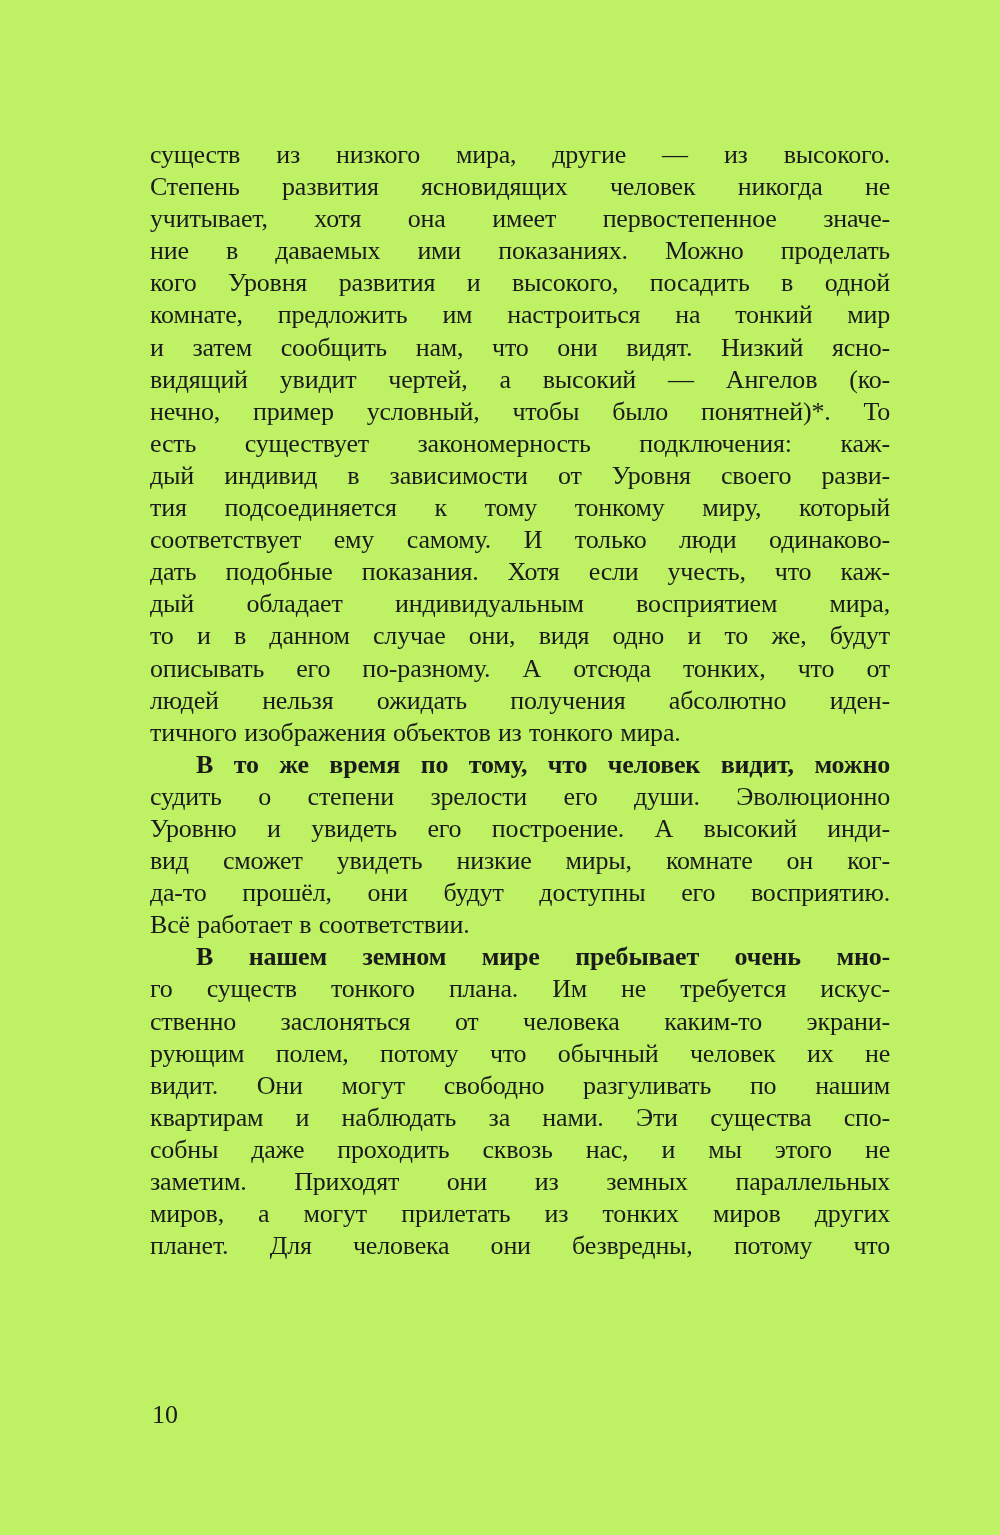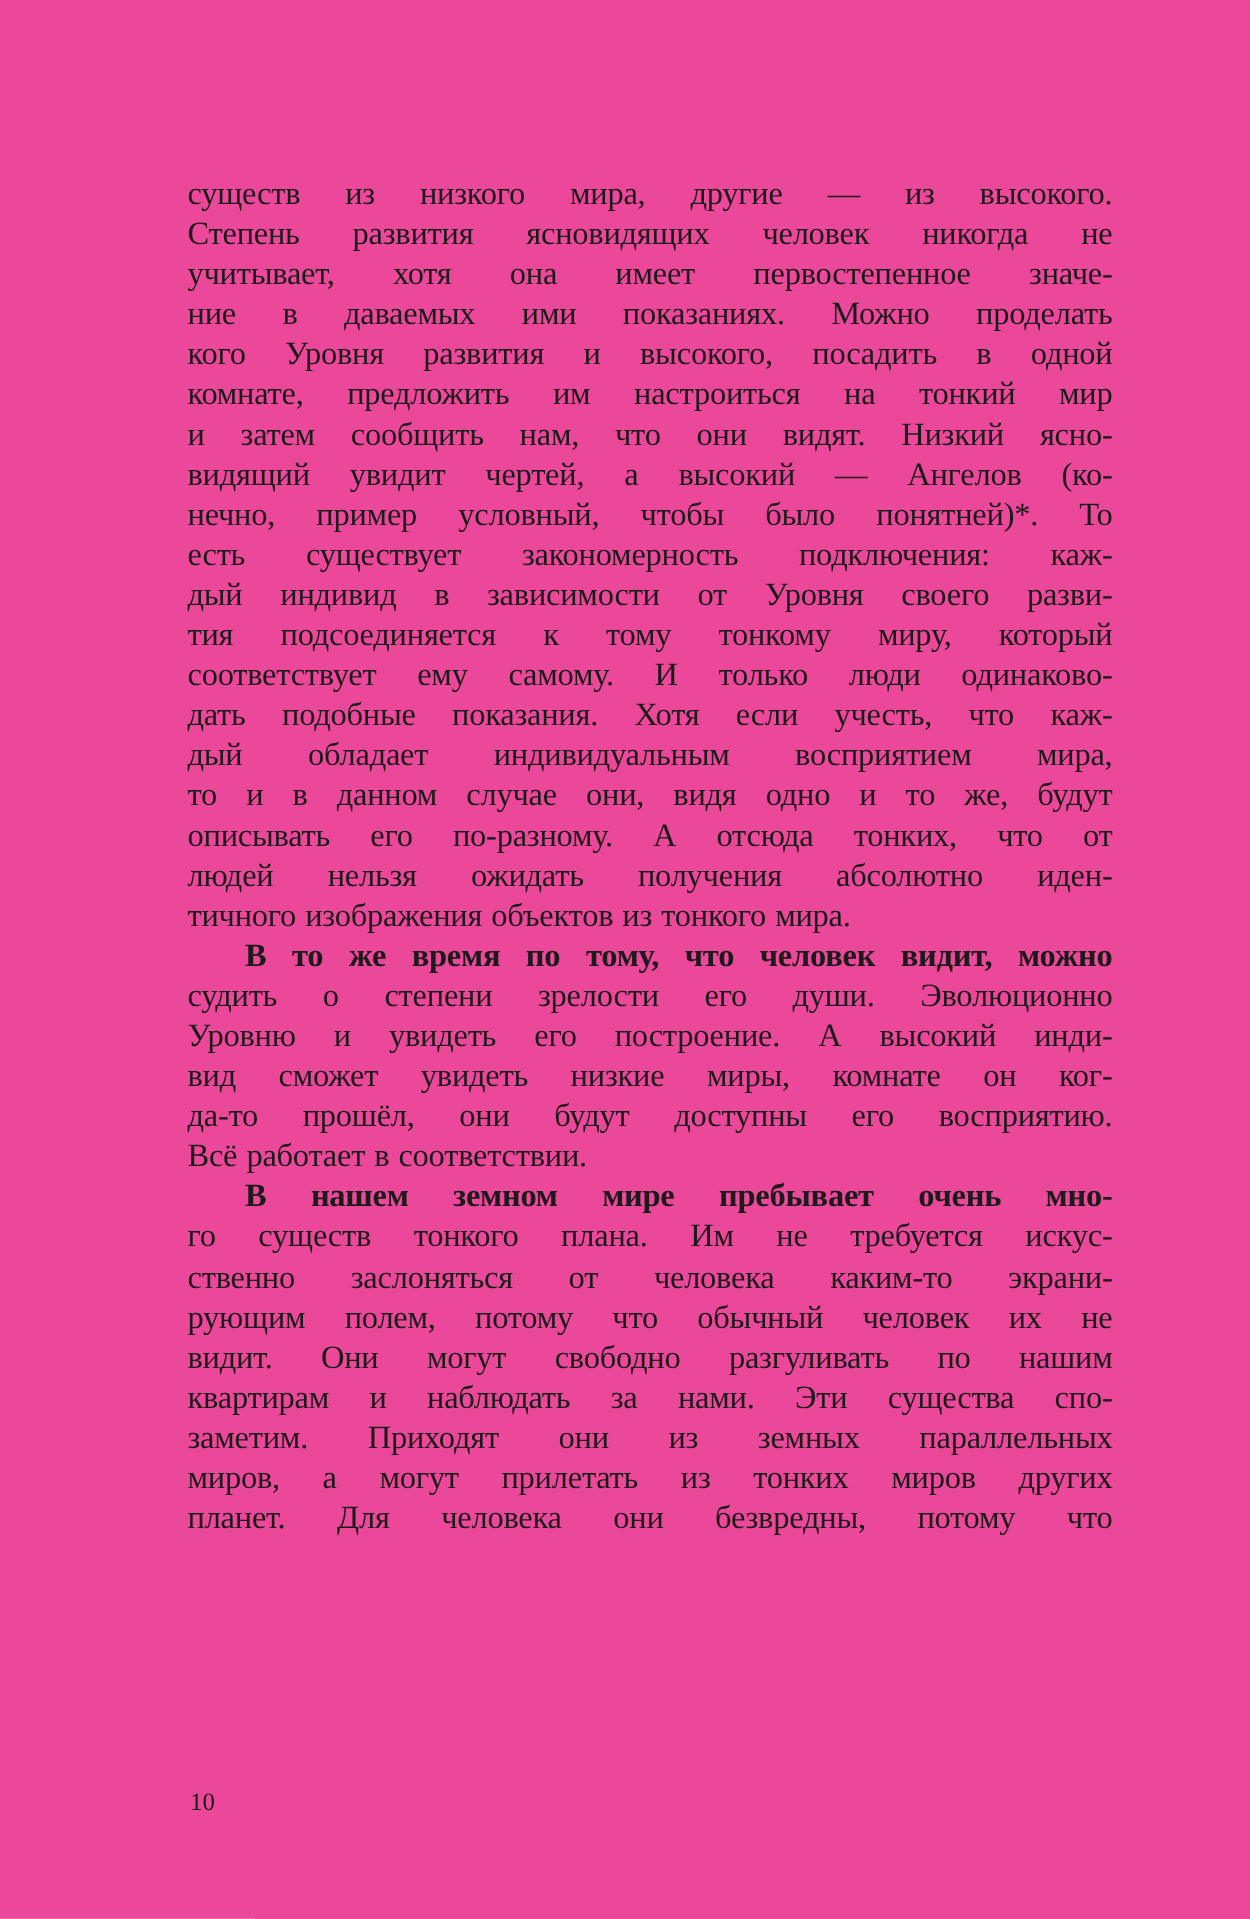--- a/index.html
+++ b/index.html
@@ -11,21 +11,21 @@
     height: 1535px;
     position: relative;
     background: #ffffff;
     font-family: "Liberation Serif", "DejaVu Serif", serif;
     color: #1b1b1b;
     overflow: hidden;
   }
   .page {
     position: absolute;
     inset: 0;
-    background: #ec4899;
+    background: #bef264;
   }
   .page-text {
     position: absolute;
     left: 150px;
     top: 139px;
     width: 740px;
   }
   .line {
     font-size: 26px;
     line-height: 32.1px;
@@ -40,23 +40,22 @@
     text-align-last: left;
   }
   .line.indent {
     text-indent: 46px;
     font-weight: bold;
   }
   .page-number {
     position: absolute;
     left: 152px;
     top: 1399px;
-    font-size: 20px;
+    font-size: 26px;
     line-height: 32px;
-    margin-top: 27px;
   }
 </style>
 </head>
 <body>
 
 <div class="page">
 
   <div class="page-text">
     <div class="line">существ из низкого мира, другие — из высокого.</div>
     <div class="line">Степень развития ясновидящих человек никогда не</div>
@@ -82,20 +81,21 @@
     <div class="line">Уровню и увидеть его построение. А высокий инди-</div>
     <div class="line">вид сможет увидеть низкие миры, комнате он ког-</div>
     <div class="line">да-то прошёл, они будут доступны его восприятию.</div>
     <div class="line para-end">Всё работает в соответствии.</div>
     <div class="line indent">В нашем земном мире пребывает очень мно-</div>
     <div class="line">го существ тонкого плана. Им не требуется искус-</div>
     <div class="line">ственно заслоняться от человека каким-то экрани-</div>
     <div class="line">рующим полем, потому что обычный человек их не</div>
     <div class="line">видит. Они могут свободно разгуливать по нашим</div>
     <div class="line">квартирам и наблюдать за нами. Эти существа спо-</div>
+    <div class="line">собны даже проходить сквозь нас, и мы этого не</div>
     <div class="line">заметим. Приходят они из земных параллельных</div>
     <div class="line">миров, а могут прилетать из тонких миров других</div>
     <div class="line">планет. Для человека они безвредны, потому что</div>
   </div>
 
   <div class="page-number">10</div>
 
 </div>
 
 </body></html>

